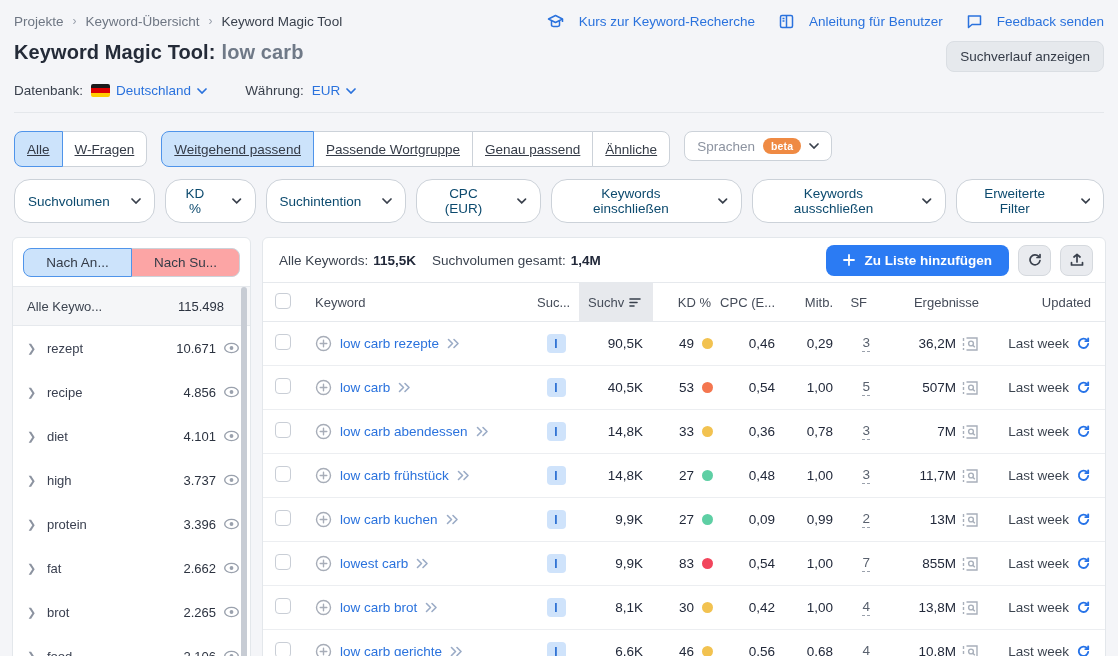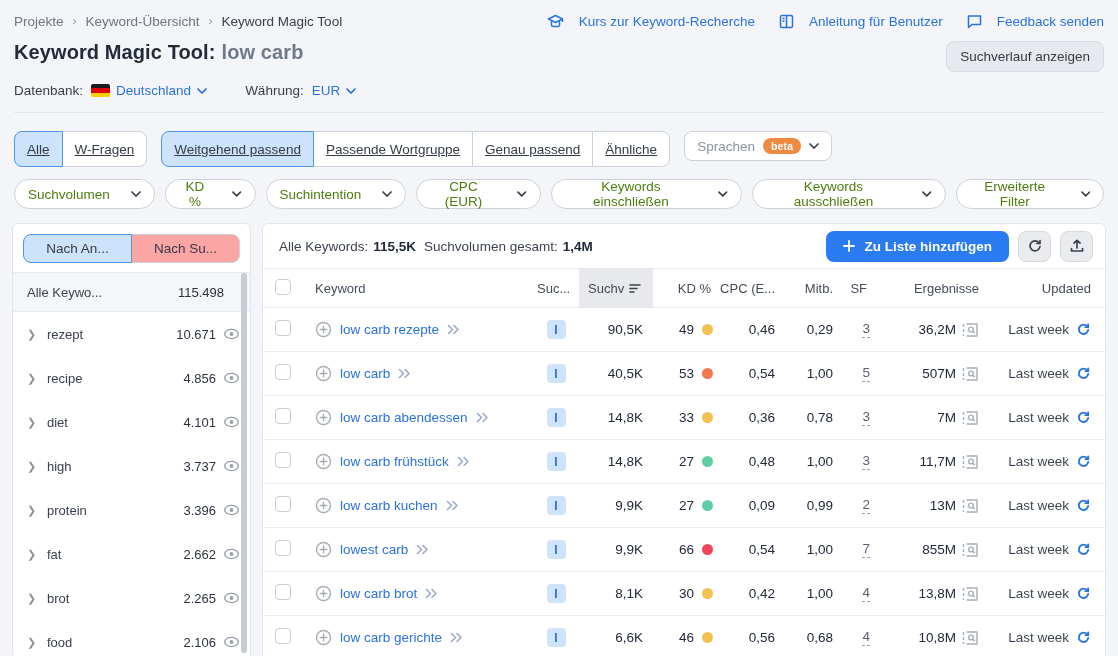--- a/index.html
+++ b/index.html
@@ -40,21 +40,21 @@
     font-size:13.5px; color:#343b47; cursor:pointer; margin-left:-1px; font-family:inherit;text-decoration:underline;
   }
   .seg .seg-btn:first-child { border-radius:8px 0 0 8px; margin-left:0; }
   .seg .seg-btn:last-child { border-radius:0 8px 8px 0; }
   .seg .seg-btn.selected { background:#cce3fb; border-color:#4f94ea; position:relative; z-index:1; }
   .lang-btn { display:flex; align-items:center; gap:8px; background:#fff; border:1px solid #ccd2d9; border-radius:8px; height:30px; padding:0 12px; font-size:13.5px; color:#8c93a0; cursor:pointer; font-family:inherit; }
   .beta-badge { background:#ef8a43; color:#fff; font-size:10.5px; font-weight:bold; padding:2px 8px; border-radius:9px; letter-spacing:.2px; }
 
   
   .filters-row { display:flex; gap:10px; padding:12px 14px 0 14px; }
-  .chip { display:flex; align-items:center; gap:21px; height:30px; padding:0 13px; background:#fff; border:1px solid #ccd2d9; border-radius:16px; font-size:13.5px; color:#4d7c0f; cursor:pointer; font-family:inherit; }
+  .chip { display:flex; align-items:center; gap:21px; height:44px; padding:0 13px; background:#fff; border:1px solid #ccd2d9; border-radius:16px; font-size:13.5px; color:#0c4a6e; cursor:pointer; font-family:inherit; }
   .chip .chev { color:#39404c; }
 
   
   .content { display:flex; gap:11px; padding:14px 12px 0 12px; align-items:flex-start; }
   .card { background:#fff; border:1px solid #e3e7eb; border-radius:6px; overflow:hidden; }
 
   
   .sidebar { width:239px; height:438px; position:relative; flex:none; }
   .sidebar-tabs { display:flex; padding:10px 10px 9px 10px; }
   .sb-tab { flex:1; height:29px; background:#fca5a5; border:1px solid #ccd2d9; font-size:13.5px; color:#343b47; cursor:pointer; margin-left:-1px; white-space:nowrap; overflow:hidden; font-family:inherit; }
@@ -67,21 +67,21 @@
   .sb-item .chev { color:#8c93a0; font-size:11px; width:12px; }
   .sb-item .nm { margin-left:8px; flex:1; color:#3a4050; }
   .sb-item .cnt { color:#2c3340; margin-right:7px; }
   .sb-scroll { position:absolute; right:3px; top:49px; width:6px; height:380px; background:#c7ccd4; border-radius:3px; cursor:pointer; }
 
   
   .table-card { flex:1; height:438px; }
   .toolbar { height:44px; display:flex; align-items:center; padding:0 12px 0 16px; font-size:13.5px; color:#3c4450; }
   .tstat { display:flex; gap:5px; }
   .tstat b { color:#22293a; }
-  .tstat + .tstat { margin-left:8px; }
+  .tstat + .tstat { margin-left:16px; }
   .toolbar-right { margin-left:auto; display:flex; gap:9px; align-items:center; }
   .add-btn { display:flex; align-items:center; gap:10px; background:#2b7bf3; border:none; color:#fff; height:31px; border-radius:8px; padding:0 17px; font-size:13.5px; font-weight:bold; cursor:pointer; font-family:inherit; }
   .icon-btn { width:33px; height:31px; background:#e9ebef; border:1px solid #d5d9de; border-radius:8px; display:flex; align-items:center; justify-content:center; cursor:pointer; }
 
   .grid { display:grid; grid-template-columns:40px minmax(0,1fr) 46px 74px 62px 68px 56px 36px 104px 112px; align-items:center; padding:0 14px 0 12px; }
   .thead { height:40px; border-top:1px solid #e6e9ed; border-bottom:1px solid #e6e9ed; color:#454c59; font-size:13px; }
   .th { white-space:nowrap; overflow:hidden; }
   .th.r { text-align:right; }
   .hc-suchv { background:#e7e9ed; height:100%; display:flex; align-items:center; gap:5px; padding-left:9px; cursor:pointer; }
   .trow { height:44px; border-bottom:1px solid #eceef1; font-size:13.5px; }
@@ -611,21 +611,21 @@
       <svg width="13" height="11" viewBox="0 0 13 11" fill="none" stroke="#9aabc6" stroke-width="1.6" stroke-linecap="round" stroke-linejoin="round">
               <path d="M1.5 1.5 5.5 5.5 1.5 9.5"></path>
               <path d="M7 1.5 11 5.5 7 9.5"></path>
             </svg>
     </span>
     <span class="c-int">
             <span class="int-badge">I</span>
           </span>
     <span class="c-vol">9,9K</span>
     <span class="c-kd">
-      <span>66</span>
+      <span>83</span>
       <span class="kd-dot" style="background: rgb(242, 69, 92);"></span>
     </span>
     <span class="c-cpc">0,54</span>
     <span class="c-mitb">1,00</span>
     <span class="c-sf">
             <span class="sf-val">7</span>
           </span>
     <span class="c-res">
       <span>855M</span>
       <svg width="17" height="14" viewBox="0 0 17 14" fill="none" stroke="#a8afba" stroke-width="1.4">

